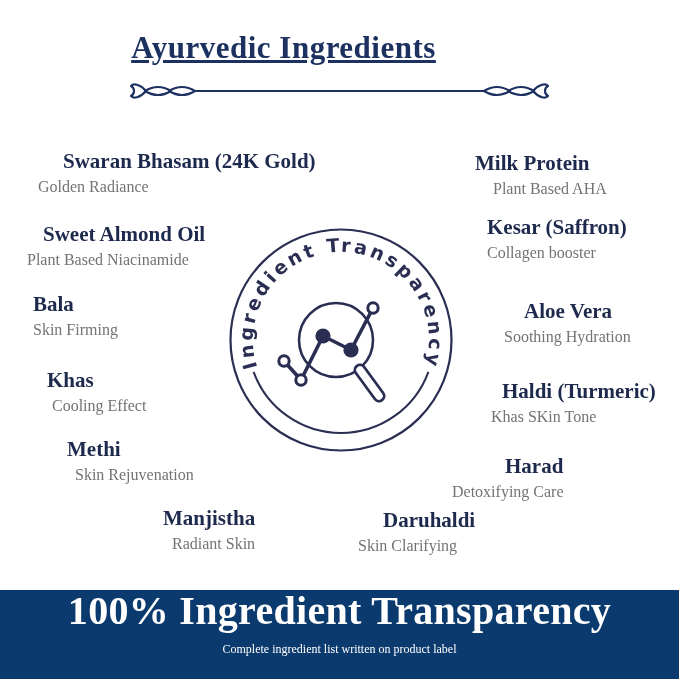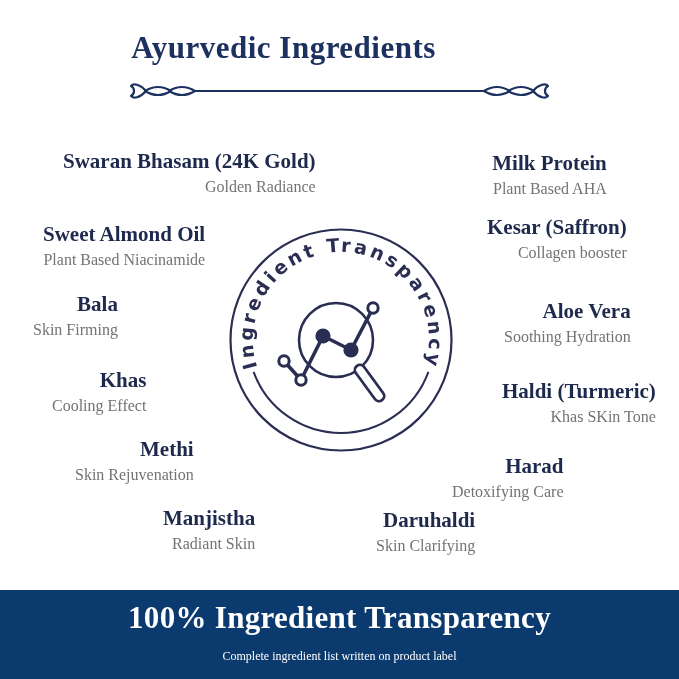--- a/index.html
+++ b/index.html
@@ -1,28 +1,28 @@
 <!DOCTYPE html>
 <html><head>
 <meta charset="utf-8">
 <style>
   html,body{margin:0;padding:0;background:#fff;}
   .page{position:relative;width:679px;height:679px;background:#ffffff;overflow:hidden;
         font-family:"Liberation Serif","DejaVu Serif",serif;}
   .page-title{position:absolute;left:0;top:30px;width:567px;margin:0;text-align:center;
-        font-size:31px;font-weight:700;color:#1c3160;letter-spacing:.5px;}
+        font-size:31px;font-weight:700;color:#1c3160;letter-spacing:.5px;text-decoration:underline;}
   .divider{position:absolute;left:130px;top:80px;}
-  .ing{position:absolute;white-space:nowrap;text-align:right;}
+  .ing{position:absolute;white-space:nowrap;}
   .ing-name{font-size:21px;line-height:24px;font-weight:700;color:#1e2a4d;}
   .ing-sub{font-size:16px;line-height:21px;margin-top:3px;color:#394souci;}
   .ing-sub{color:#737373;}
   .badge{position:absolute;left:229px;top:228px;}
   .banner{position:absolute;left:0;top:590px;width:679px;height:89px;background:#0b3a6e;
         text-align:center;color:#ffffff;}
-  .banner-headline{font-size:31px;line-height:42px;font-weight:700;padding-top:7px;letter-spacing:.3px;}
+  .banner-headline{font-size:40px;line-height:42px;font-weight:700;letter-spacing:.3px;}
   .banner-subtext{font-size:12px;line-height:24px;margin-top:5px;}
 </style>
 </head>
 <body>
 
 <div class="page">
 
   <h1 class="page-title">Ayurvedic Ingredients</h1>
 
   <svg class="divider" width="419" height="22" viewBox="0 0 419 22">

